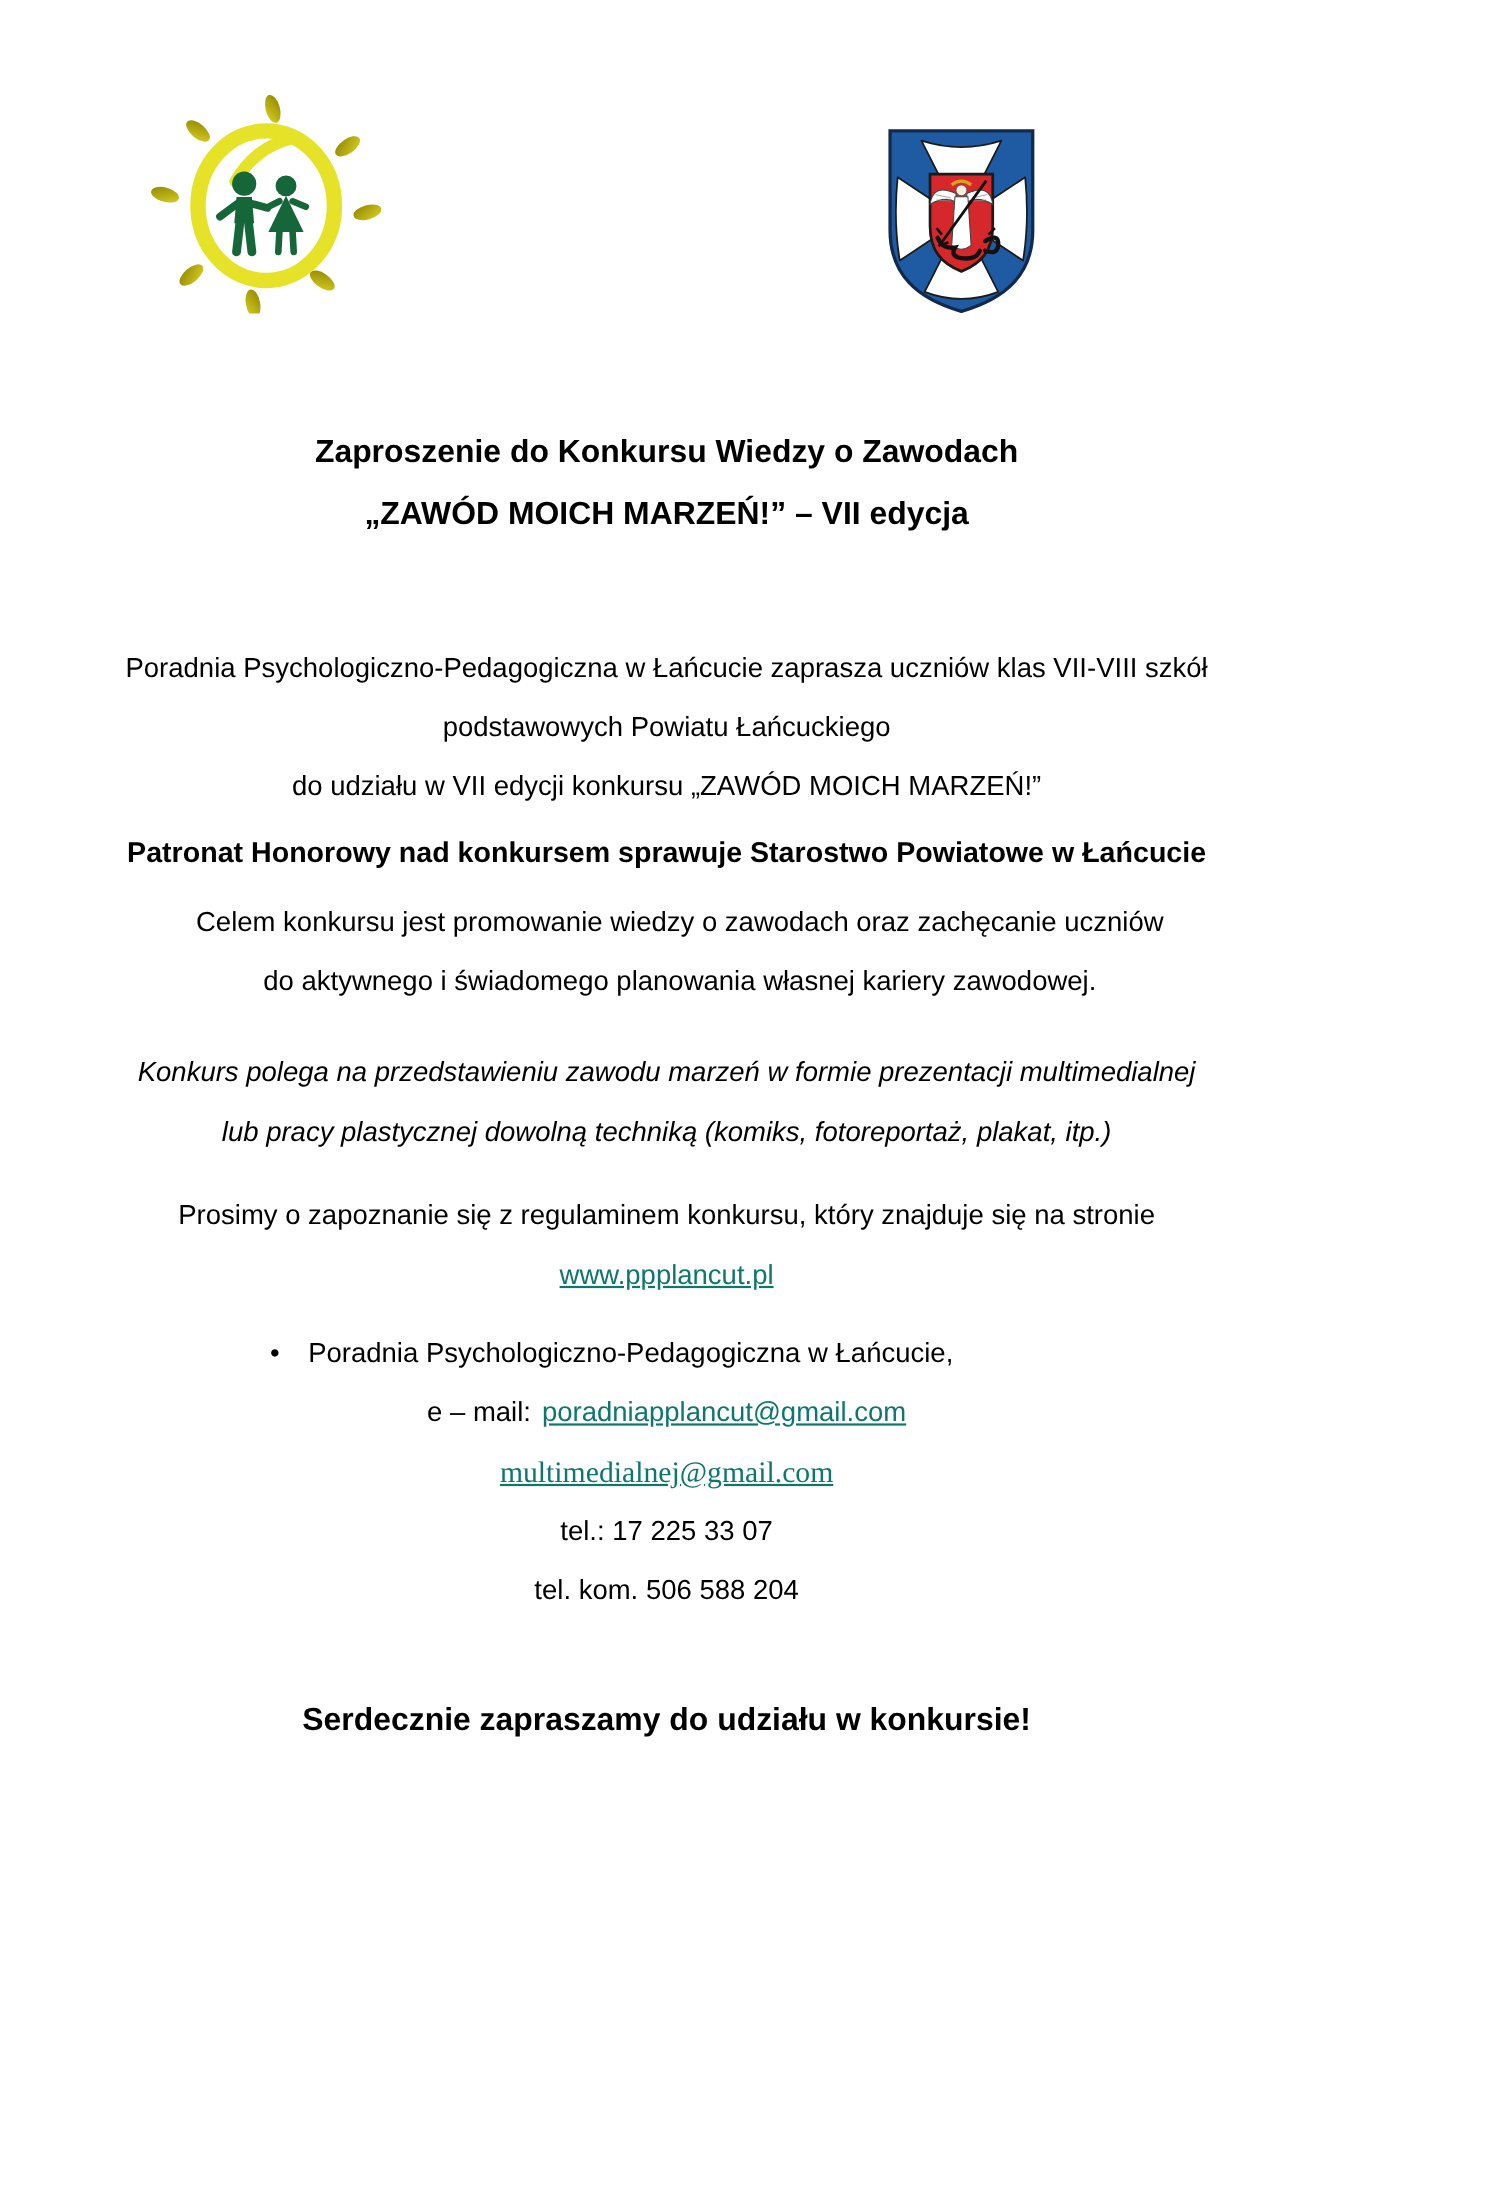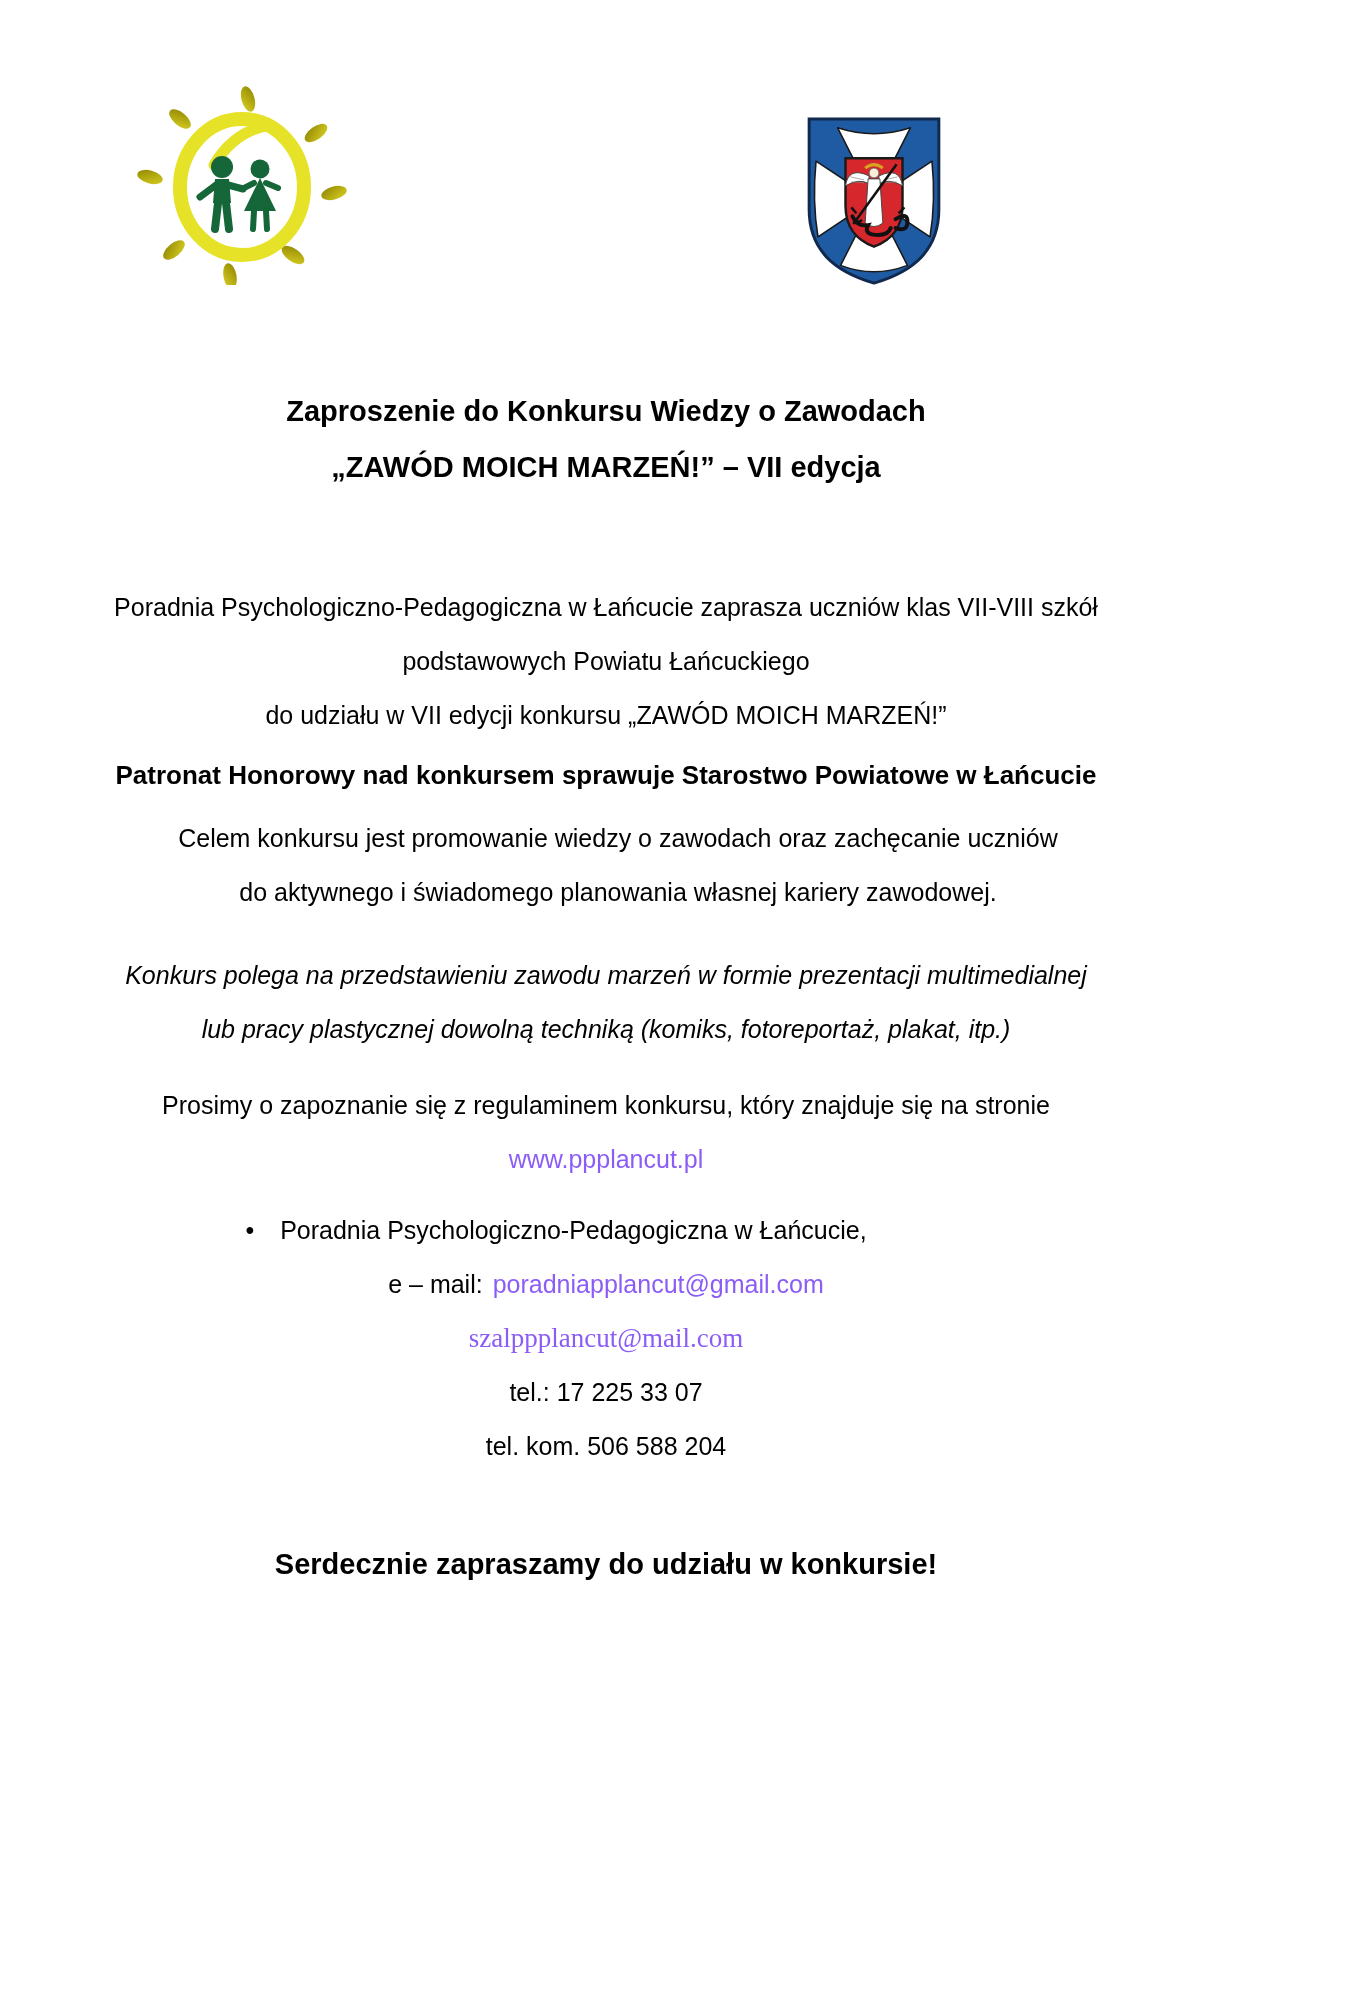--- a/index.html
+++ b/index.html
@@ -48,21 +48,21 @@
     font-size: 29px;
     font-weight: bold;
     line-height: 54px;
   }
 
   .bullet-line { position: relative; left: -50px; }
   .bullet { display: inline-block; margin-right: 26px; }
 
   .serif-line { font-family: "Liberation Serif", serif; font-size: 27px; }
 
-  a.link { color: #8b5cf6; cursor: pointer; }
+  a.link { color: #0f766e; text-decoration: underline; cursor: pointer; }
   .email-label { margin-right: 10px; }
 </style>
 </head>
 <body>
 
 <div class="page">
 
   <header class="header">
     <div class="logo-left">
       <svg viewBox="0 0 225 200" xmlns="http://www.w3.org/2000/svg" aria-hidden="true">
@@ -161,21 +161,21 @@
 
 
     <section class="sec-contact">
       <p class="line bullet-line">
         <span class="bullet">•</span><span>Poradnia Psychologiczno-Pedagogiczna w Łańcucie,</span>
       </p>
       <p class="line">
         <span class="email-label">e – mail:</span><a class="link">poradniapplancut@gmail.com</a>
       </p>
       <p class="line serif-line">
-        <a class="link">szalppplancut@mail.com</a>
+        <a class="link">multimedialnej@gmail.com</a>
       </p>
       <p class="line">tel.: 17 225 33 07</p>
       <p class="line">tel. kom. 506 588 204</p>
     </section>
 
     <p class="closing">Serdecznie zapraszamy do udziału w konkursie!</p>
 
   </main>
 </div>
 

